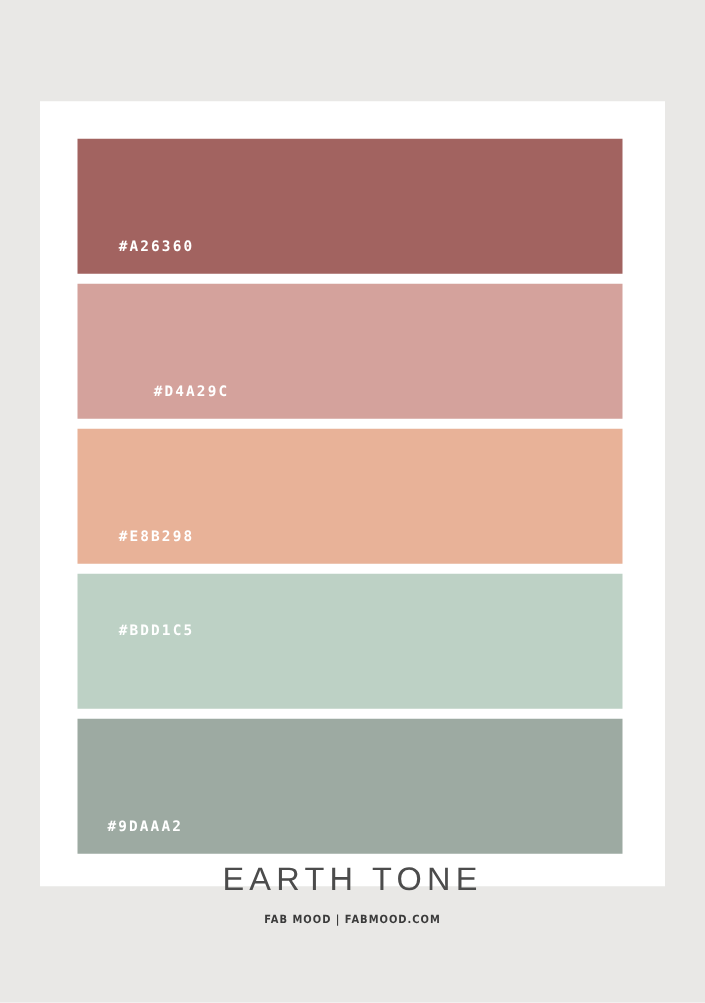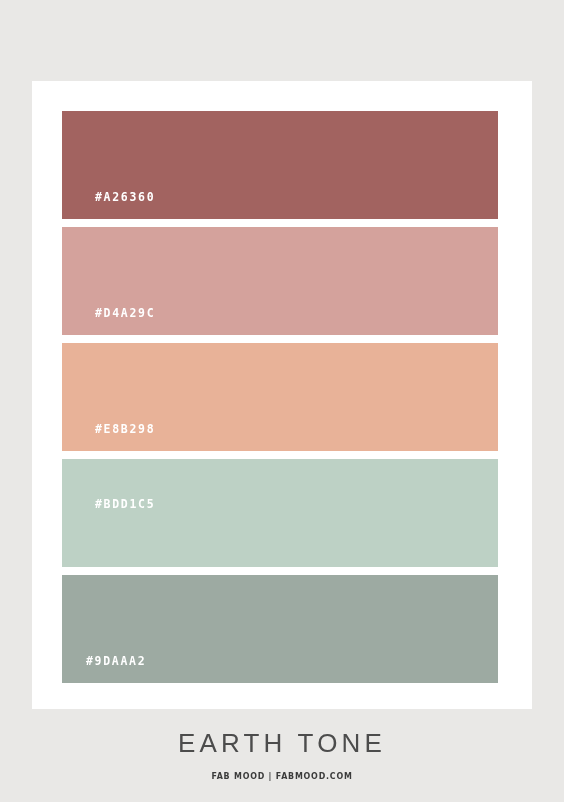--- a/index.html
+++ b/index.html
@@ -66,21 +66,20 @@
     user-select: none;
   }
 
   
   .footer {
     position: absolute;
     left: 0;
     top: 690px;
     width: 564px;
     text-align: center;
-    margin-top: 40px;
   }
 
   .poster-title {
     color: #4c4c4c;
     font-family: "Liberation Sans", sans-serif;
     font-size: 26px;
     font-weight: 300;
     letter-spacing: 4.2px;
     line-height: 1;
     margin: 0;
@@ -104,21 +103,21 @@
 
 <div class="poster">
 
   <div class="card" style="background-color: rgb(255, 255, 255);">
     <div class="swatch-stack">
 
       <div class="swatch" style="background-color: rgb(162, 99, 96);">
         <span class="swatch-label" style="color: rgb(255, 255, 255);">#A26360</span>
       </div>
 
-      <div class="swatch" style="background-color: rgb(212, 162, 156);">
+      <div class="swatch" style="background-color: rgb(212, 162, 156); padding-left: 28px;">
         <span class="swatch-label" style="color: rgb(255, 255, 255);">#D4A29C</span>
       </div>
 
       <div class="swatch" style="background-color: rgb(232, 178, 152);">
         <span class="swatch-label" style="color: rgb(255, 255, 255);">#E8B298</span>
       </div>
 
 
       <div class="swatch" style="background-color: rgb(189, 209, 197); align-items: center;">
         <span class="swatch-label" style="color: rgb(255, 255, 255);">#BDD1C5</span>

